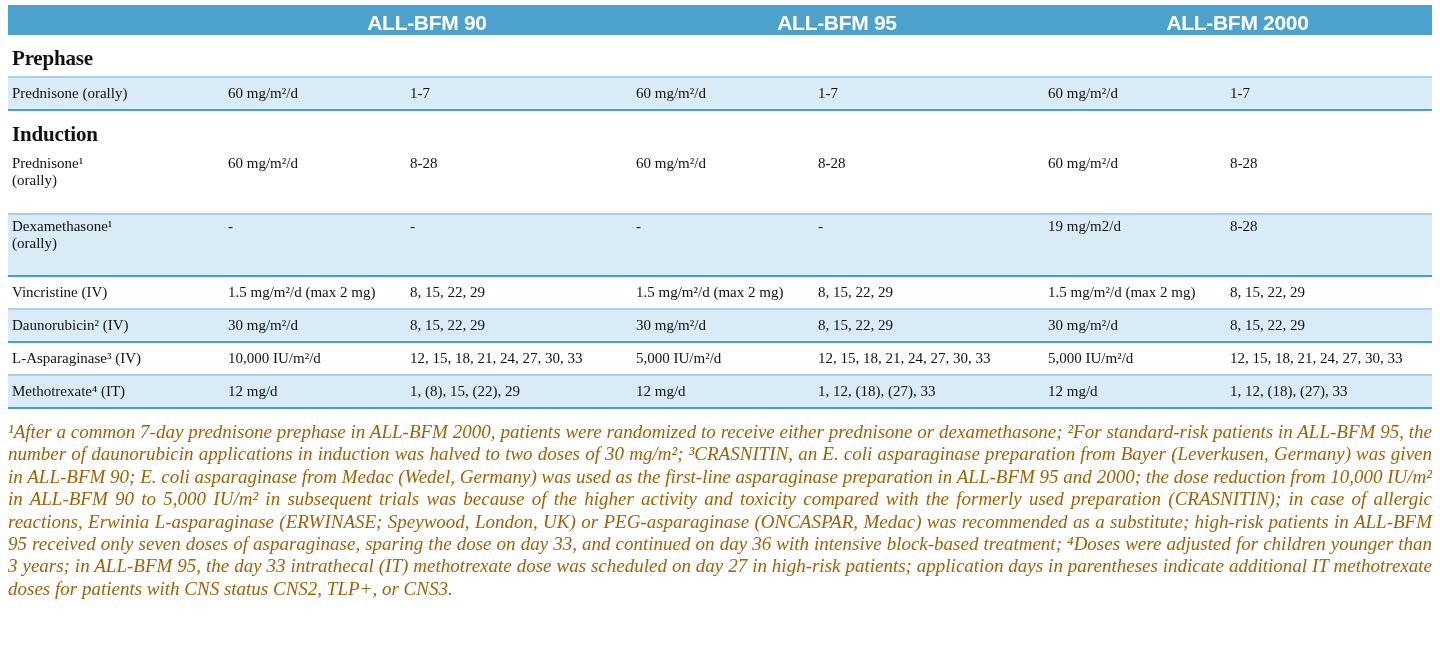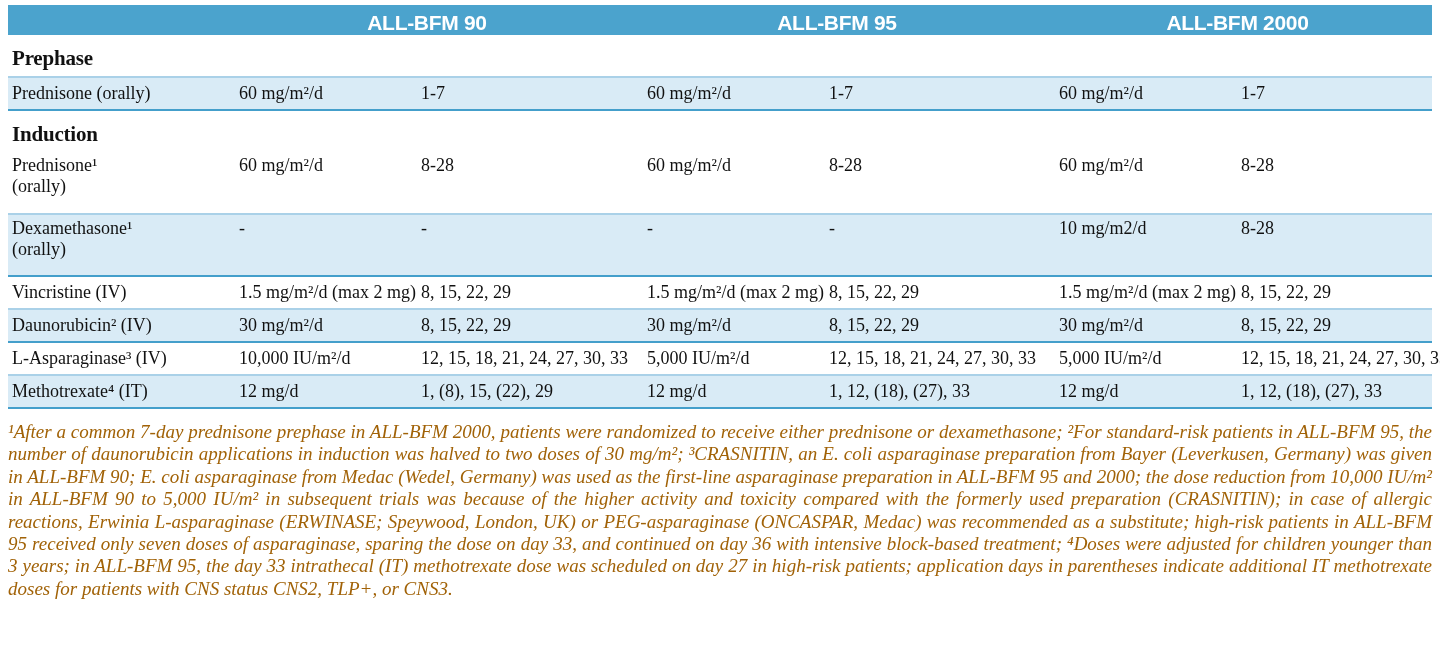--- a/index.html
+++ b/index.html
@@ -13,21 +13,21 @@
   }
   thead th{
     background:#4ba3cd;color:#ffffff;
     font-family:"Liberation Sans", sans-serif;font-weight:bold;
     padding:0;letter-spacing:-0.3px;
   }
   tr.group-row th{font-size:21px;height:27px;vertical-align:bottom;padding-top:3px;}
   tr.collabel-row th{font-size:19px;height:29px;vertical-align:middle;}
   th.drug-head{text-align:left;padding-left:8px;}
   th.center{text-align:center;}
-  tbody td{font-size:18px;padding:0 16px;vertical-align:middle;}
+  tbody td{font-size:15px;padding:0 5px;vertical-align:middle;}
   tr.section-row td{
     font-weight:bold;font-size:21px;text-align:left;
     padding:11px 0 5px 4px;letter-spacing:-0.2px;
   }
   tr.data-row td{white-space:nowrap;}
   tr.data-row td.drug{
     text-align:left;padding-left:4px;white-space:pre-line;
   }
   tr.data-row{height:33px;}
   tr.tall{height:62px;}
@@ -89,21 +89,21 @@
         <td>60 mg/m²/d</td>
         <td>8-28</td>
       </tr>
       <tr class="data-row tall shaded">
         <td class="drug">Dexamethasone¹
 (orally)</td>
         <td>-</td>
         <td>-</td>
         <td>-</td>
         <td>-</td>
-        <td>10 mg/m2/d</td>
+        <td>19 mg/m2/d</td>
         <td>8-28</td>
       </tr>
       <tr class="data-row">
         <td class="drug">Vincristine (IV)</td>
         <td>1.5 mg/m²/d (max 2 mg)</td>
         <td>8, 15, 22, 29</td>
         <td>1.5 mg/m²/d (max 2 mg)</td>
         <td>8, 15, 22, 29</td>
         <td>1.5 mg/m²/d (max 2 mg)</td>
         <td>8, 15, 22, 29</td>

